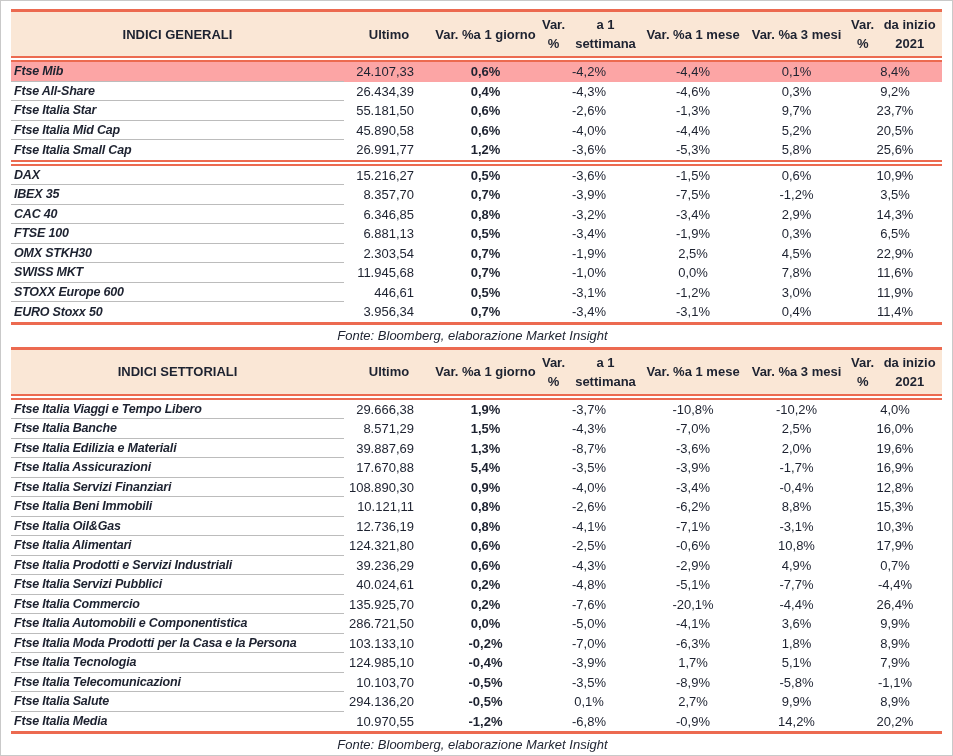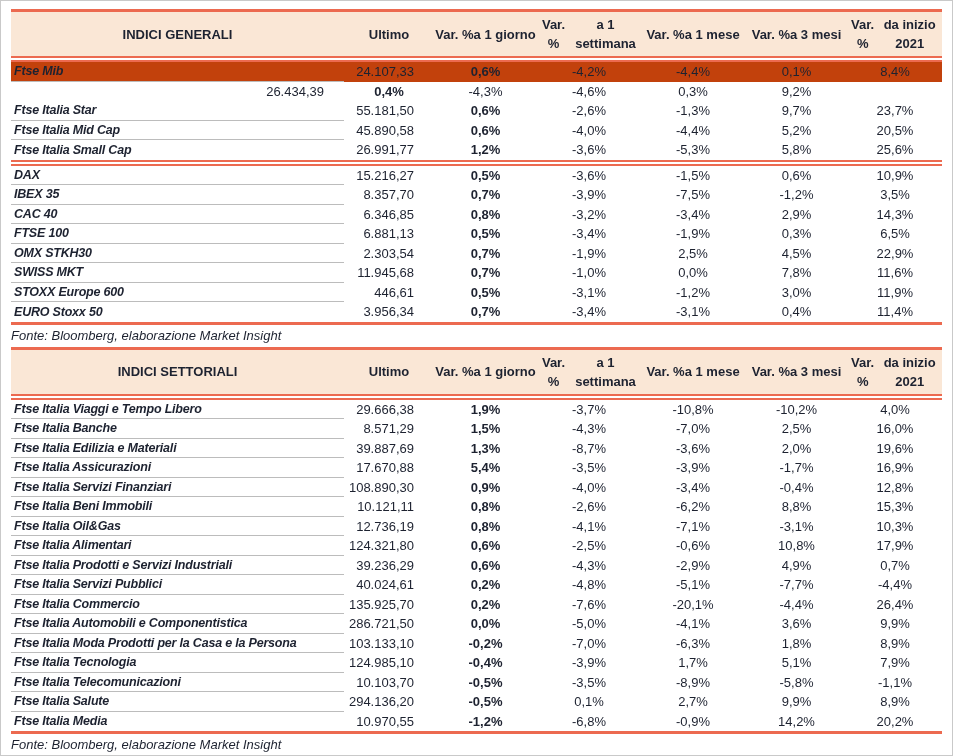--- a/index.html
+++ b/index.html
@@ -33,36 +33,36 @@
   }
   .thead .cell { font-weight:bold; font-size:13px; text-align:center; }
   .hcol2 { display:flex; flex-direction:row; justify-content:center; line-height:19px; }
   .row {
     display:grid;
     grid-template-columns:333px 90px 103px 104px 104px 103px 94px;
     height:19.5px;
     align-items:center;
     font-size:13px;
   }
-  .row.hl { background:#c2410c; }
+  .row.hl { background:#fca5a5; }
   .row .name {
     font-weight:bold; font-style:italic;
     font-size:12.5px; letter-spacing:-0.2px;
     white-space:nowrap;
     padding-left:3px;
     height:100%;
     display:flex; align-items:center;
     border-bottom:1px solid #bcbcbc;
   }
   .tbody .row:last-child .name { border-bottom:none; }
   .row .ultimo { text-align:right; padding-right:20px; }
   .row .var    { text-align:center; }
   .row .d1     { font-weight:bold; }
   .source {
-    text-align:left;
+    text-align:center;
     font-style:italic;
     font-size:13px;
     height:18px; line-height:18px;
     margin:2px 8px 2px 0;
   }
 </style>
 </head>
 <body>
 
 <div class="page">
@@ -98,20 +98,21 @@
         <div class="row hl">
           <div class="name">Ftse Mib</div>
           <div class="ultimo">24.107,33</div>
           <div class="var d1">0,6%</div>
           <div class="var">-4,2%</div>
           <div class="var">-4,4%</div>
           <div class="var">0,1%</div>
           <div class="var">8,4%</div>
         </div>
         <div class="row">
+          <div class="name">Ftse All-Share</div>
           <div class="ultimo">26.434,39</div>
           <div class="var d1">0,4%</div>
           <div class="var">-4,3%</div>
           <div class="var">-4,6%</div>
           <div class="var">0,3%</div>
           <div class="var">9,2%</div>
         </div>
         <div class="row">
           <div class="name">Ftse Italia Star</div>
           <div class="ultimo">55.181,50</div>

